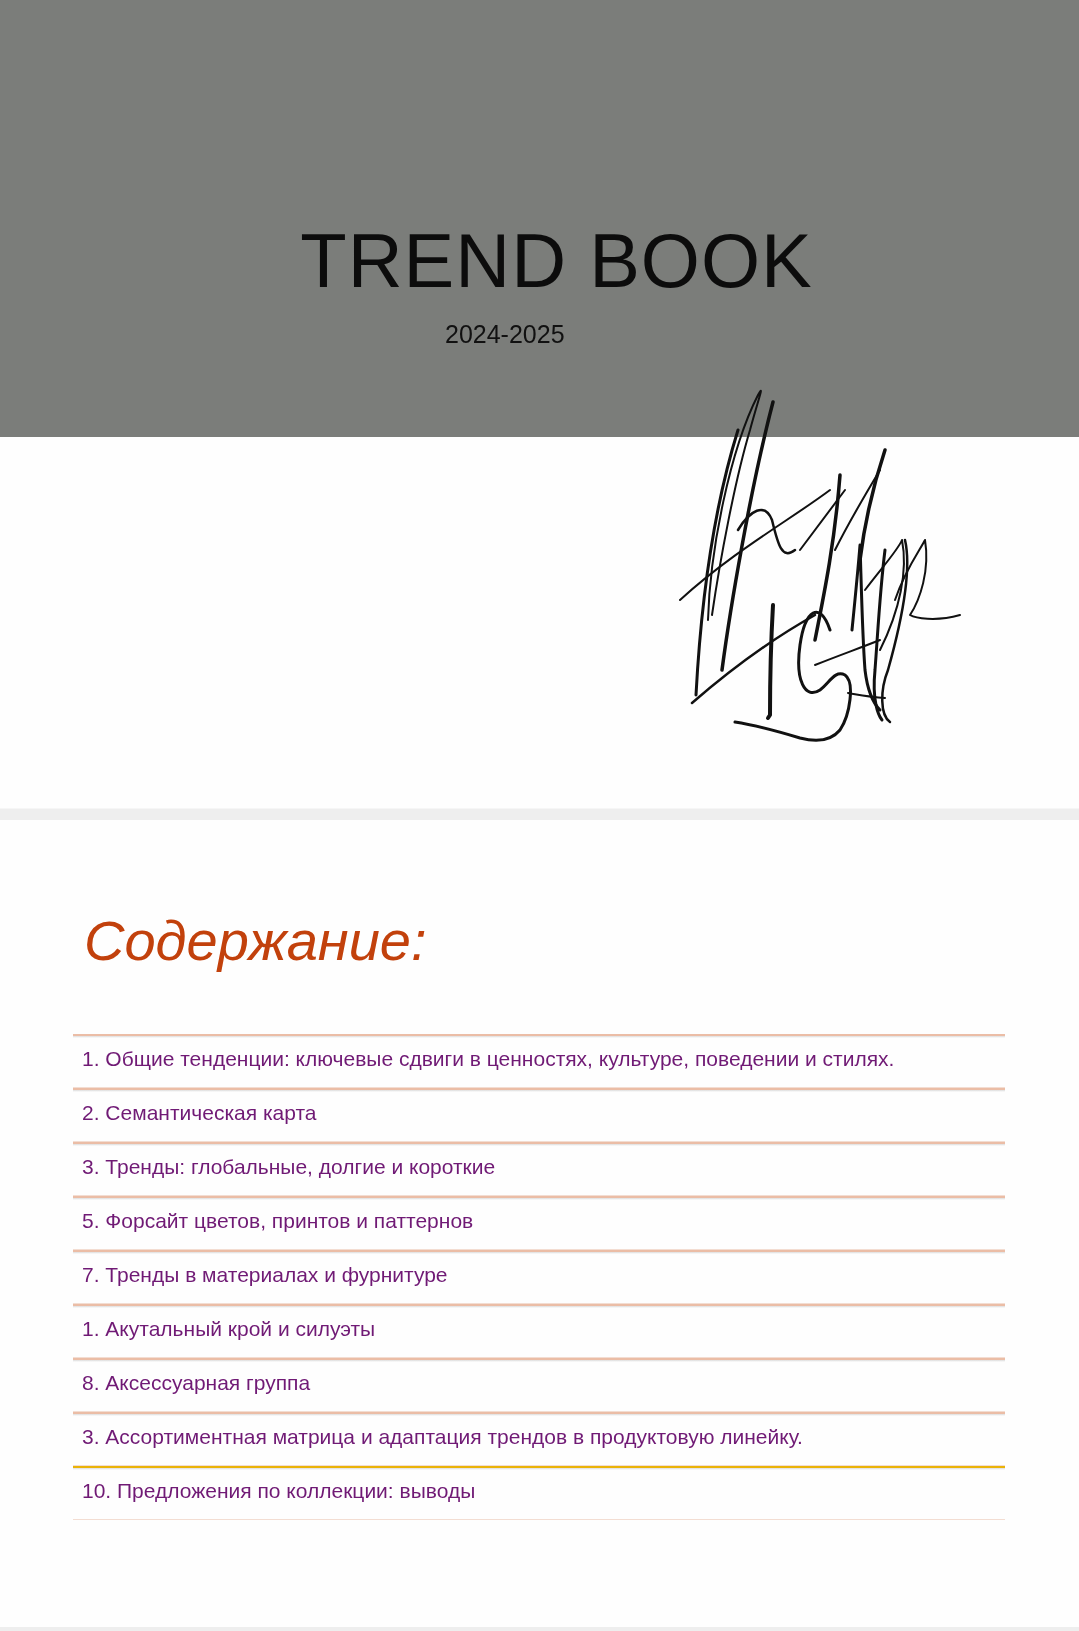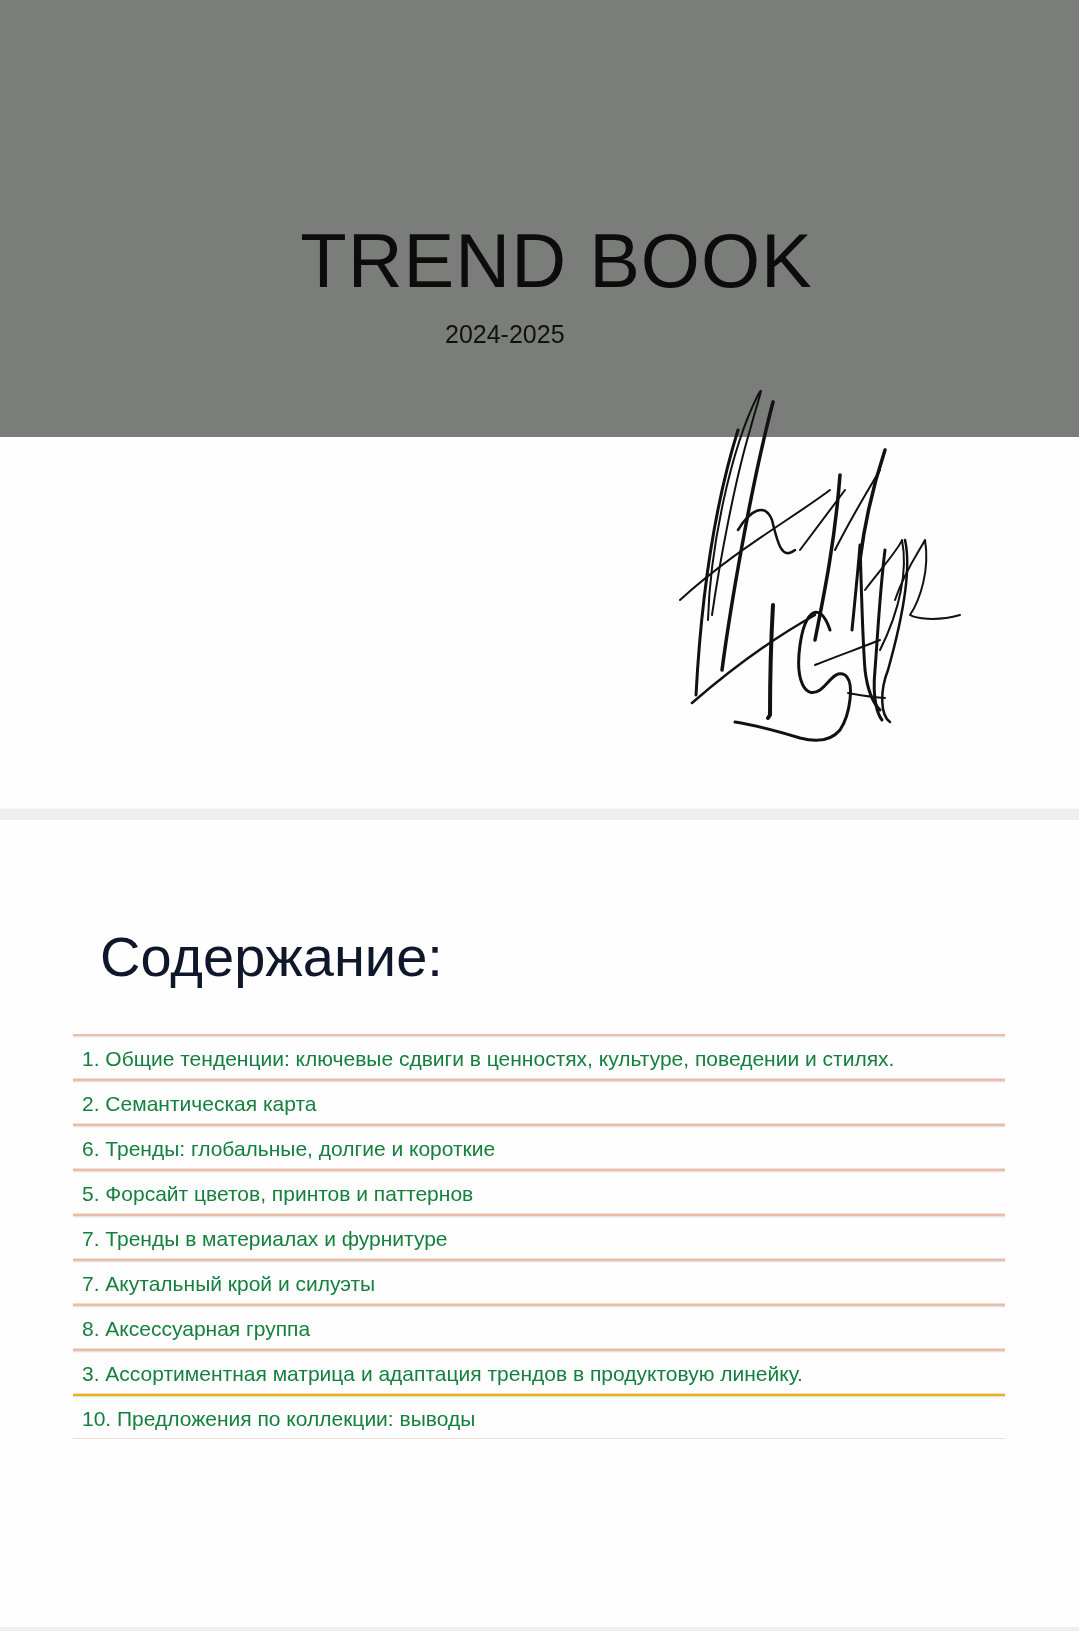--- a/index.html
+++ b/index.html
@@ -68,43 +68,44 @@
     }
     .toc-page {
       top: 820px;
       height: 807px;
     }
     .toc-heading {
       position: absolute;
       left: 84px;
       top: 88px;
       font-size: 56px;
-      color: #0f172a;
+      color: #c2410c;
       font-weight: normal;
-      margin: 16px;
+      margin: 0;
+      font-style: italic;
     }
     .toc-list {
       position: absolute;
       left: 73px;
       top: 214px;
       width: 932px;
       margin: 0;
       padding: 0;
       list-style: none;
     }
     .toc-item {
       position: relative;
-      height: 45px;
+      height: 54px;
       box-sizing: border-box;
       border-top: 2px solid #ebbda6;
       box-shadow: 0 -1px 0 #f3ddd2 inset;
       padding-left: 9px;
       font-size: 21px;
       line-height: 46px;
-      color: #15803d;
+      color: #701a75;
       white-space: nowrap;
     }
     .toc-item::before {
       content: "";
       position: absolute;
       left: 0; top: 0;
       width: 100%;
       height: 2px;
       background: linear-gradient(#dcdcdc, rgba(255,255,255,0));
     }
@@ -154,23 +155,23 @@
   </svg>
 </div>
 
 <div class="page-gap"></div>
 
 <div class="page toc-page">
   <h2 class="toc-heading">Содержание:</h2>
   <ul class="toc-list">
     <li class="toc-item">1. Общие тенденции: ключевые сдвиги в ценностях, культуре, поведении и стилях.</li>
     <li class="toc-item">2. Семантическая карта</li>
-    <li class="toc-item">6. Тренды: глобальные, долгие и короткие</li>
+    <li class="toc-item">3. Тренды: глобальные, долгие и короткие</li>
     <li class="toc-item">5. Форсайт цветов, принтов и паттернов</li>
     <li class="toc-item">7. Тренды в материалах и фурнитуре</li>
-    <li class="toc-item">7. Акутальный крой и силуэты</li>
+    <li class="toc-item">1. Акутальный крой и силуэты</li>
     <li class="toc-item">8. Аксессуарная группа</li>
     <li class="toc-item">3. Ассортиментная матрица и адаптация трендов в продуктовую линейку.</li>
     <li class="toc-item last">10. Предложения по коллекции: выводы</li>
   </ul>
 </div>
 
 <div class="bottom-edge"></div>
 
 </body></html>

